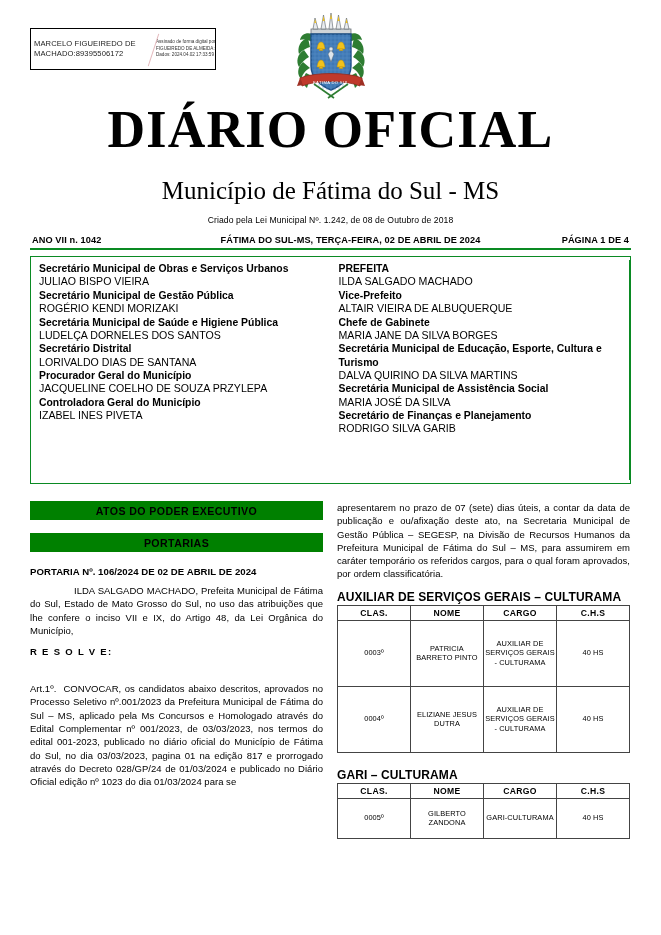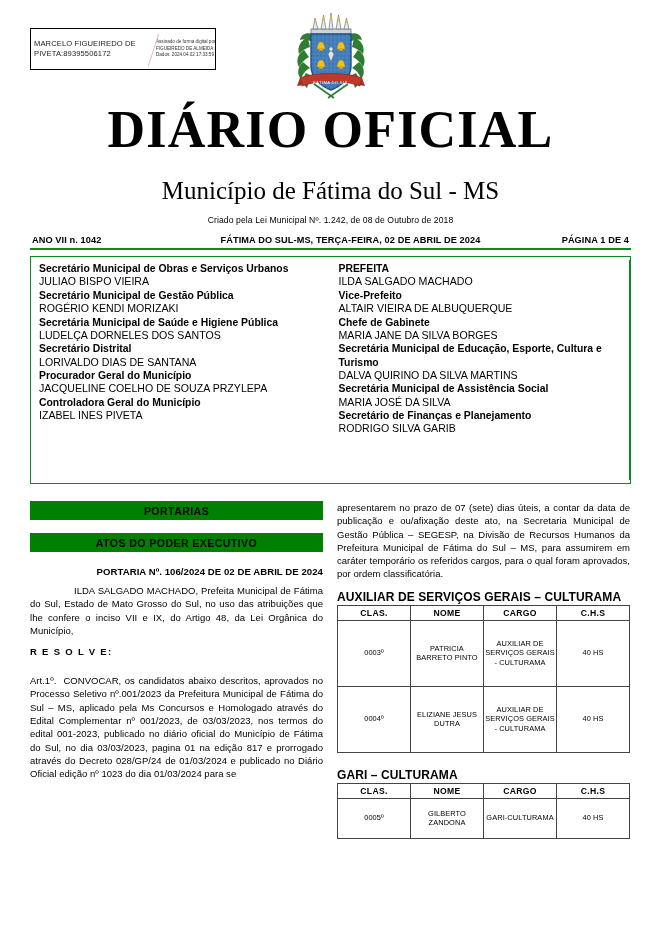--- a/index.html
+++ b/index.html
@@ -140,42 +140,42 @@
     text-align: center;
     font-size: 10.6px;
     font-weight: bold;
     letter-spacing: .4px;
     padding: 3.5px 0;
     margin-bottom: 13px;
   }
   .greenbar.second { margin-top: 0; }
 
   .port-title {
-    text-align: right;
+    text-align: left;
     font-weight: bold;
     font-size: 9.6px;
     line-height: 13px;
     margin-top: 6px;
     margin-bottom: 6px;
     letter-spacing: .05px;
   }
   p.body {
     font-size: 9.5px;
     line-height: 13.3px;
     text-align: justify;
     margin: 0 0 9px 0;
     letter-spacing: .02px;
   }
   p.body.indent { text-indent: 44px; }
   .b { font-weight: normal; }
   .resolve {
     font-size: 9.5px;
     font-weight: bold;
     letter-spacing: 1.3px;
-    margin: 0 0 17px 0;
+    margin: 0 0 25px 0;
   }
 
   
   .tbl-caption {
     font-size: 12px;
     font-weight: bold;
     letter-spacing: .1px;
     margin-bottom: 1px;
     margin-top: 2px;
   }
@@ -213,21 +213,21 @@
 </head>
 <body>
 
 <div class="page">
 
   <div class="topzone">
 
     <div class="sigbox">
       <div class="sig-left">
         <div>MARCELO FIGUEIREDO DE</div>
-        <div>PIVETA:89395506172</div>
+        <div>MACHADO:89395506172</div>
       </div>
       <div class="sig-slash"></div>
       <div class="sig-right">
         <div>Assinado de forma digital por MARCELO</div>
         <div>FIGUEIREDO DE ALMEIDA:89395506172</div>
         <div>Dados: 2024.04.02 17:33:59 -04'00'</div>
       </div>
     </div>
 
     <div class="brasao">
@@ -341,22 +341,22 @@
       <div class="off-role">Secretária Municipal de Assistência Social</div>
       <div class="off-name">MARIA JOSÉ DA SILVA</div>
       <div class="off-role">Secretário de Finanças e Planejamento</div>
       <div class="off-name">RODRIGO SILVA GARIB</div>
     </div>
   </div>
 
   <div class="columns">
 
     <div class="col">
+      <div class="greenbar">ATOS DO PODER EXECUTIVO</div>
       <div class="greenbar second">PORTARIAS</div>
-      <div class="greenbar">ATOS DO PODER EXECUTIVO</div>
 
       <div class="port-title">PORTARIA Nº. 106/2024 DE 02 DE ABRIL DE 2024</div>
 
       <p class="body indent"><span class="b">ILDA SALGADO MACHADO</span><span>, Prefeita Municipal de Fátima do Sul, Estado de Mato Grosso do Sul, no uso das atribuições que lhe confere o inciso VII e IX, do Artigo 48, da Lei Orgânica do Município,</span></p>
 
       <div class="resolve">R E S O L V E:</div>
 
       <p class="body"><span class="b">Art.1º.</span>&nbsp;&nbsp;<span class="b">CONVOCAR</span><span>, os candidatos abaixo descritos, aprovados no </span><span class="b">Processo Seletivo nº.001/2023 da Prefeitura Municipal de Fátima do Sul – MS, aplicado pela Ms Concursos e Homologado através do Edital Complementar nº 001/2023, de 03/03/2023, nos termos do edital 001-2023,</span><span> publicado no </span><span class="b">diário oficial do Município de Fátima do Sul</span><span>, no dia </span><span class="b">03/03/2023</span><span>, </span><span class="b">pagina 01 na edição 817 e prorrogado através do Decreto 028/GP/24 de 01/03/2024 e publicado no Diário Oficial edição nº 1023 do dia 01/03/2024</span><span> para se</span></p>
     </div>
 

